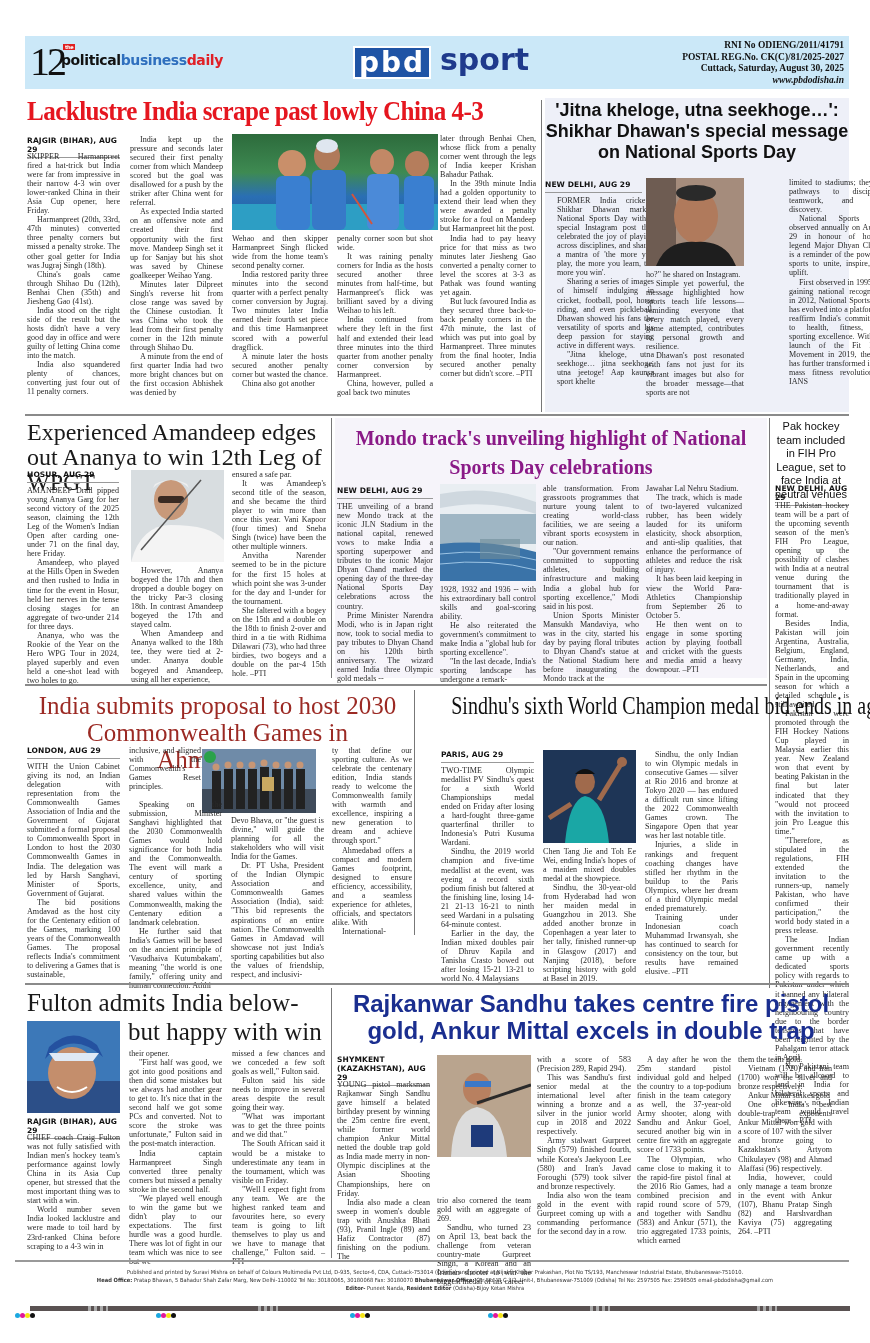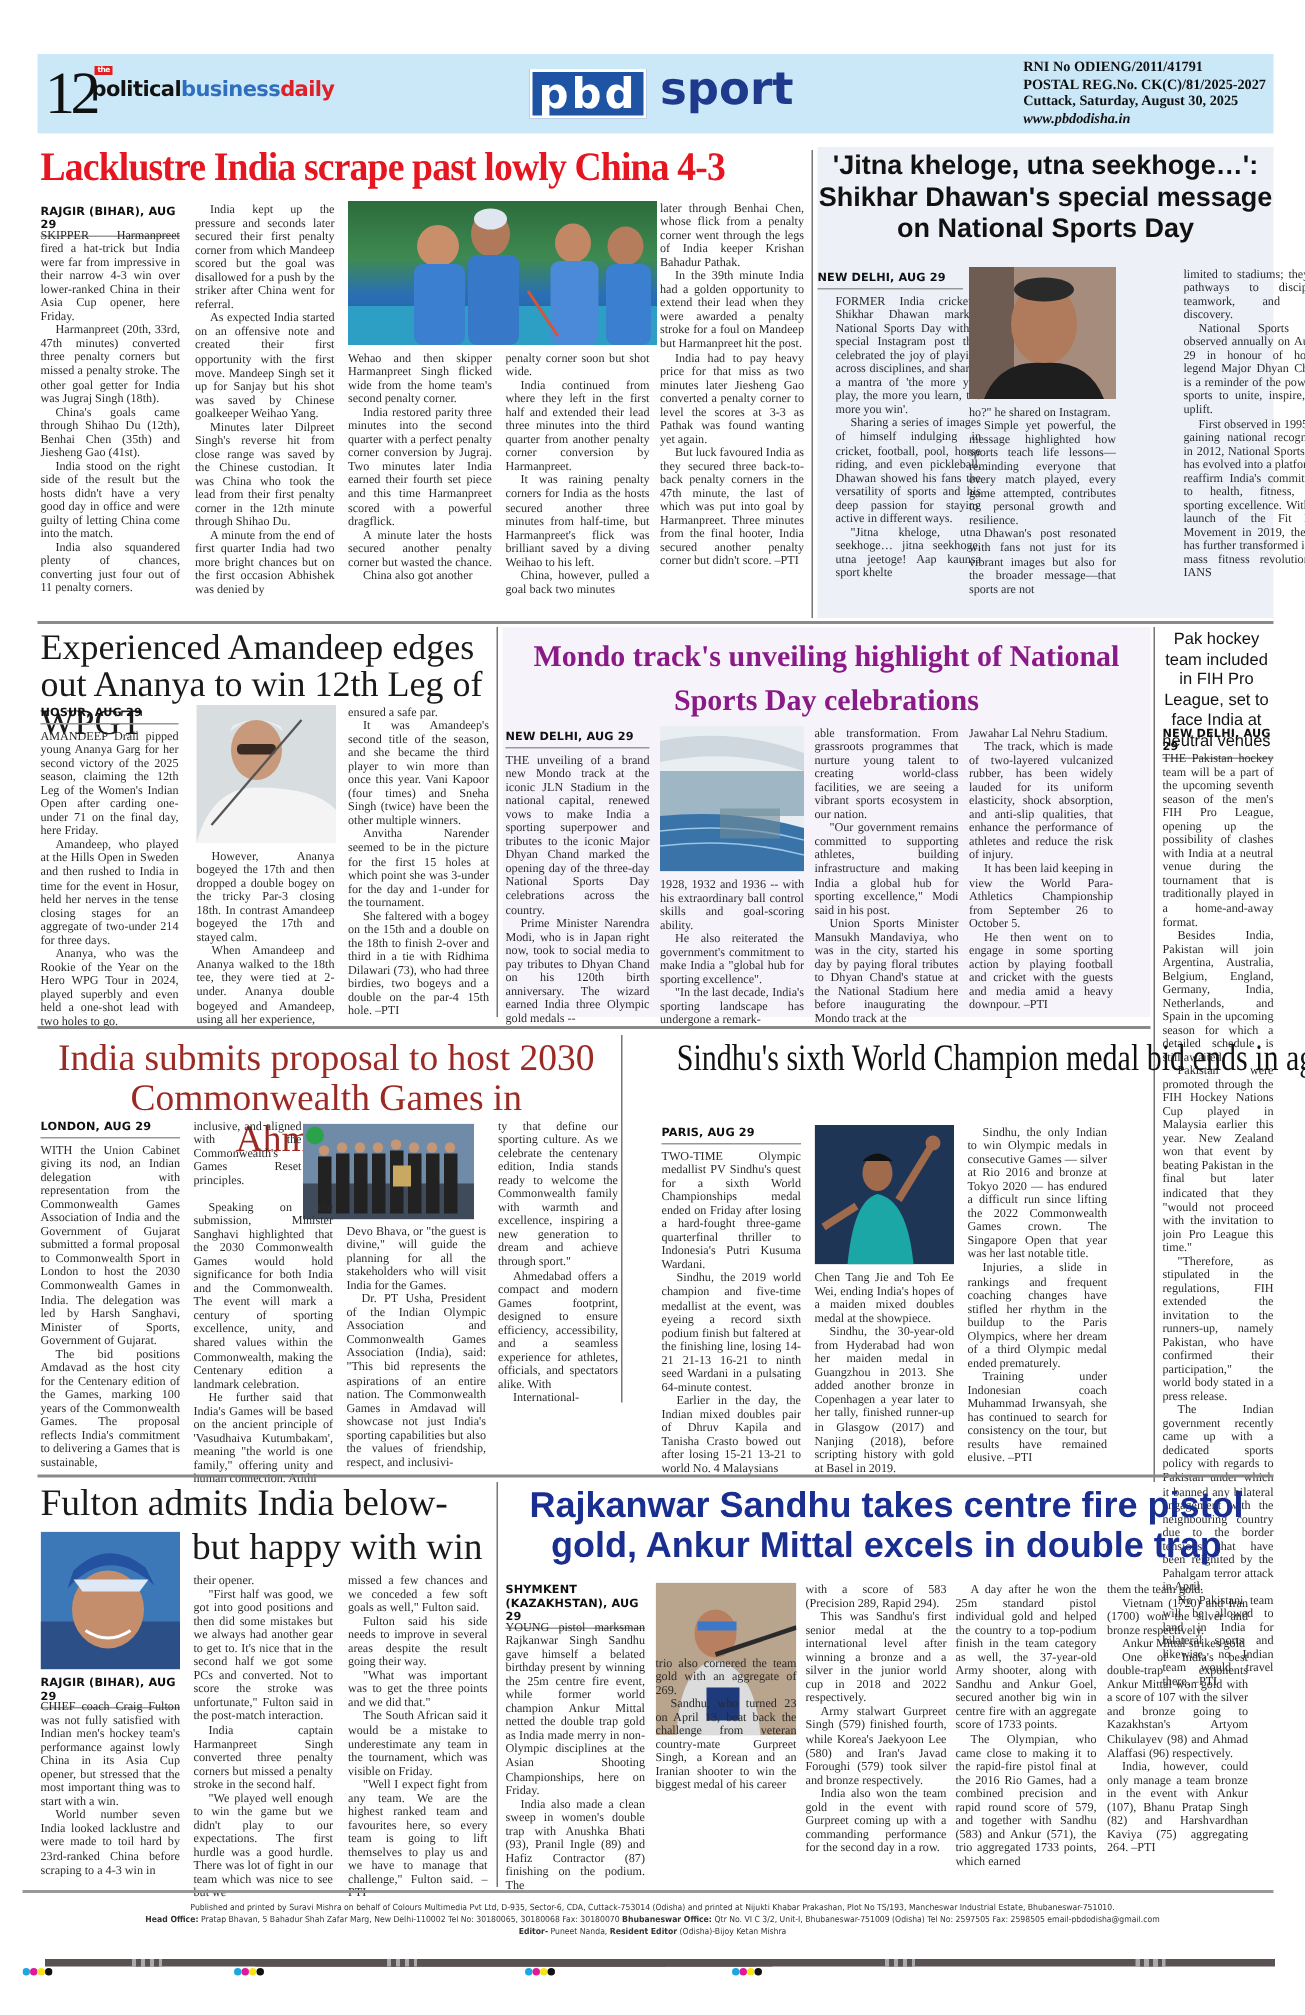--- a/index.html
+++ b/index.html
@@ -6,21 +6,21 @@
   body { width: 870px; height: 1343px; background: #fff; font-family: "Liberation Serif", serif; color: #222; position: relative; overflow: hidden; }
   .abs { position: absolute; }
   
   .masthead { left: 25px; top: 36px; width: 824px; height: 53px; background: #cbe8f8; }
   .page-num { left: 30px; top: 40px; font-family: "Liberation Serif", serif; font-size: 40px; line-height: 44px; color: #111; letter-spacing: -3px; }
   .brand { left: 61px; top: 52px; font-family: "DejaVu Sans", sans-serif; font-weight: bold; font-size: 14px; letter-spacing: -0.4px; }
   .brand .the { position: absolute; left: 2px; top: -8px; font-size: 5px; background: #e02020; color: #fff; padding: 0 2px; line-height: 6px; }
   .brand .p1 { color: #111; } .brand .p2 { color: #2f6fbe; } .brand .p3 { color: #e02027; }
   .pbd-logo { left: 353px; top: 46px; width: 78px; height: 33px; background: #1f54a5; border: 2px solid #fff; color: #fff; font-family: "DejaVu Sans", sans-serif; font-weight: bold; font-size: 28px; line-height: 29px; text-align: center; letter-spacing: 2px; }
   .section-name { left: 440px; top: 42px; font-family: "DejaVu Sans", sans-serif; font-weight: bold; font-size: 30px; color: #1f3a8c; line-height: 36px; }
-  .masthead-info { right: 26px; top: 40px; font-family: "Liberation Serif", serif; font-weight: bold; font-size: 9.5px; line-height: 11.5px; color: #111; }
+  .masthead-info { right: 26px; top: 40px; text-align: right; font-family: "Liberation Serif", serif; font-weight: bold; font-size: 9.5px; line-height: 11.5px; color: #111; }
   .masthead-info .web { font-style: italic; }
   
   .hl { font-family: "Liberation Serif", serif; line-height: 1.0; }
   .hl-red { color: #e5161f; font-weight: bold; font-size: 27px; letter-spacing: -0.6px; transform: scaleX(0.93); transform-origin: left; white-space: nowrap; }
   .hl-black { color: #1a1a1a; font-size: 24px; line-height: 25px; }
   .hl-purple { color: #8a1a87; font-weight: bold; font-size: 20px; line-height: 29px; text-align: center; }
   .hl-brown { color: #9b2a24; font-size: 25px; line-height: 27px; text-align: center; }
   .hl-cond { color: #111; font-size: 25px; line-height: 28px; text-align: center; transform: scaleX(0.8); transform-origin: center; white-space: nowrap; }
   .hl-navy { color: #1a2e8f; font-weight: bold; font-family: "Liberation Sans", sans-serif; font-size: 24px; line-height: 27px; text-align: center; }
   .hl-sans { font-family: "Liberation Sans", sans-serif; font-weight: bold; color: #111; font-size: 18px; line-height: 21px; text-align: center; }
@@ -86,22 +86,22 @@
   </svg>
 </div>
 <div class="col" style="left:232px;top:234px;width:96px;">
   <p class="first">Wehao and then skipper Harmanpreet Singh flicked wide from the home team's second penalty corner.</p>
   <p>India restored parity three minutes into the second quarter with a perfect penalty corner conversion by Jugraj. Two minutes later India earned their fourth set piece and this time Harmanpreet scored with a powerful dragflick.</p>
   <p>A minute later the hosts secured another penalty corner but wasted the chance.</p>
   <p>China also got another</p>
 </div>
 <div class="col" style="left:337px;top:234px;width:96px;">
   <p class="first">penalty corner soon but shot wide.</p>
+  <p>It was raining penalty corners for India as the hosts secured another three minutes from half-time, but Harmanpreet's flick was brilliant saved by a diving Weihao to his left.</p>
   <p>India continued from where they left in the first half and extended their lead three minutes into the third quarter from another penalty corner conversion by Harmanpreet.</p>
-  <p>It was raining penalty corners for India as the hosts secured another three minutes from half-time, but Harmanpreet's flick was brilliant saved by a diving Weihao to his left.</p>
   <p>China, however, pulled a goal back two minutes</p>
 </div>
 <div class="col" style="left:440px;top:134px;width:96px;">
   <p class="first">later through Benhai Chen, whose flick from a penalty corner went through the legs of India keeper Krishan Bahadur Pathak.</p>
   <p>In the 39th minute India had a golden opportunity to extend their lead when they were awarded a penalty stroke for a foul on Mandeep but Harmanpreet hit the post.</p>
   <p>India had to pay heavy price for that miss as two minutes later Jiesheng Gao converted a penalty corner to level the scores at 3-3 as Pathak was found wanting yet again.</p>
   <p>But luck favoured India as they secured three back-to-back penalty corners in the 47th minute, the last of which was put into goal by Harmanpreet. Three minutes from the final hooter, India secured another penalty corner but didn't score. –PTI</p>
 </div>
 <div class="rule-v" style="left:541px;top:100px;height:312px;"></div>
 
@@ -336,21 +336,21 @@
 <div class="photo" style="left:437px;top:1055px;width:94px;height:102px;">
   <svg width="94" height="102">
     <rect width="94" height="102" fill="#b9a48e"></rect>
     <ellipse cx="40" cy="34" rx="14" ry="16" fill="#b88060"></ellipse>
     <rect x="28" y="26" width="26" height="6" fill="#3b78c8"></rect>
     <path d="M14 102 Q16 56 40 52 Q66 56 70 102 Z" fill="#dcdcdc"></path>
     <rect x="34" y="70" width="22" height="22" fill="#1e3a7a"></rect>
     <line x1="40" y1="48" x2="94" y2="30" stroke="#2a2a2a" stroke-width="3"></line>
   </svg>
 </div>
-<div class="col" style="left:437px;top:1104px;width:94px;">
+<div class="col" style="left:437px;top:1196px;width:94px;">
   <p class="first">trio also cornered the team gold with an aggregate of 269.</p>
   <p>Sandhu, who turned 23 on April 13, beat back the challenge from veteran country-mate Gurpreet Singh, a Korean and an Iranian shooter to win the biggest medal of his career</p>
 </div>
 <div class="col" style="left:537px;top:1055px;width:94px;">
   <p class="first">with a score of 583 (Precision 289, Rapid 294).</p>
   <p>This was Sandhu's first senior medal at the international level after winning a bronze and a silver in the junior world cup in 2018 and 2022 respectively.</p>
   <p>Army stalwart Gurpreet Singh (579) finished fourth, while Korea's Jaekyoon Lee (580) and Iran's Javad Foroughi (579) took silver and bronze respectively.</p>
   <p>India also won the team gold in the event with Gurpreet coming up with a commanding performance for the second day in a row.</p>
 </div>
 <div class="col" style="left:637px;top:1055px;width:94px;">

